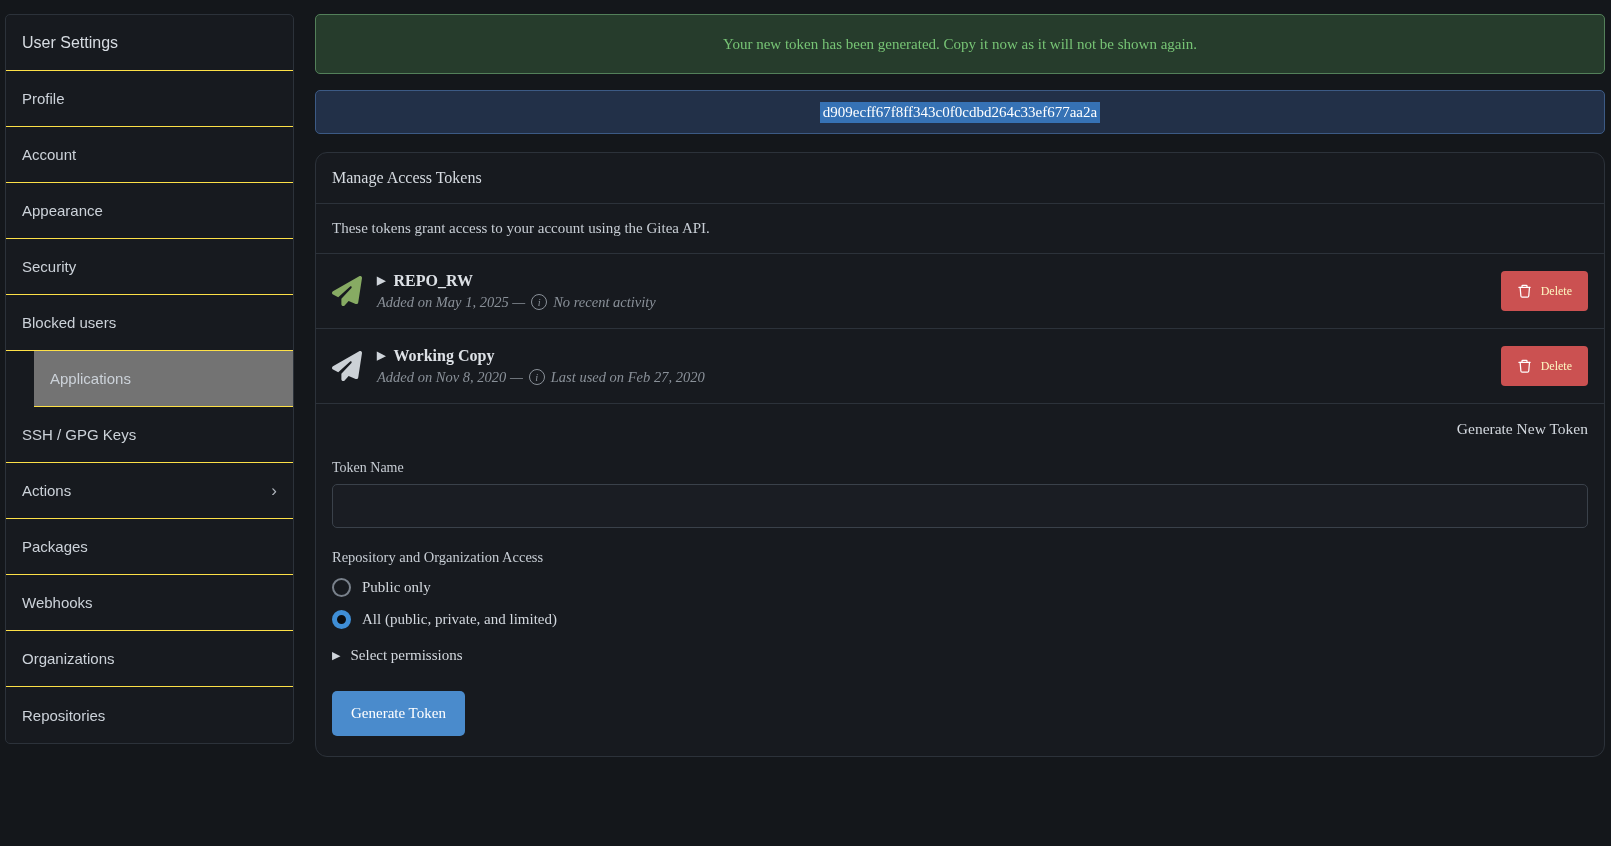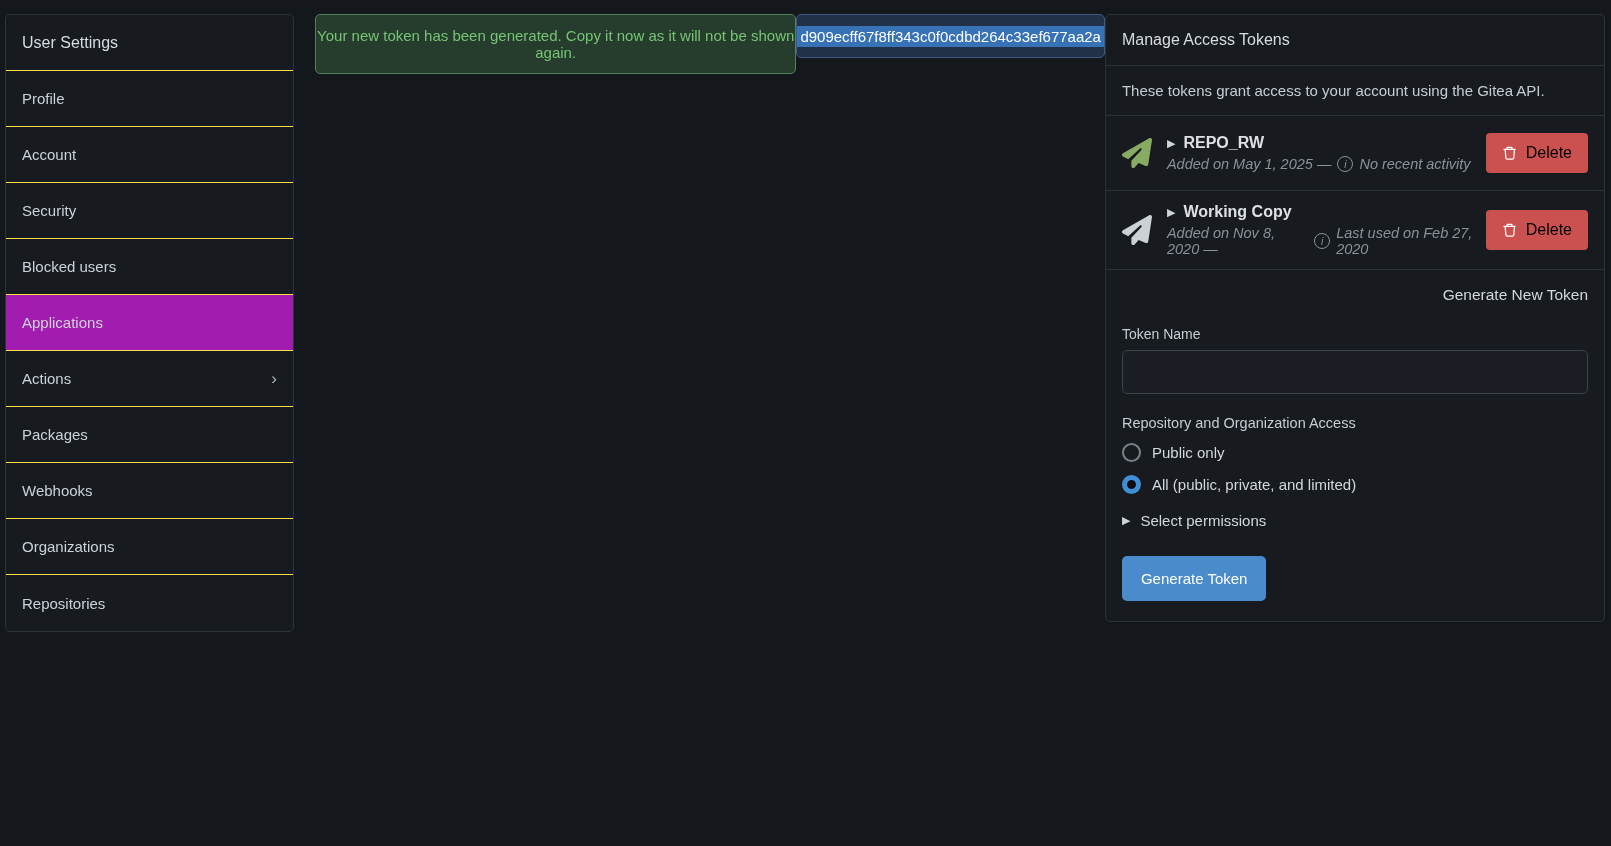--- a/index.html
+++ b/index.html
@@ -7,51 +7,51 @@
     font-family:"Liberation Sans","DejaVu Sans",sans-serif; color:#ccd2d9; font-size:15px; }
 
   .layout { display:flex; padding:14px 6px 0 5px; gap:21px; align-items:flex-start; }
 
   
   .sidebar { width:289px; border:1px solid #2c323a; border-radius:5px; background:#171a1f; flex:none; }
   .menu-item { padding:0 16px; height:56px; display:flex; align-items:center; justify-content:space-between;
     border-bottom:1px solid #fde047; color:#ccd2d9; cursor:pointer; }
   .menu-item:last-child { border-bottom:none; }
   .menu-item.header { font-size:16px; color:#d7dce2; cursor:default; }
-  .menu-item.active { background:#a21caf; }
+  .menu-item.active { background:#737373;margin-left:28px; }
   .menu-item:first-child { border-radius:4px 4px 0 0; }
   .menu-item:last-child { border-radius:0 0 4px 4px; }
   .chevron { color:#aeb4bc; font-size:17px; line-height:1; }
 
   
-  .main { flex:1; margin-right:0; display:flex; flex-direction:row; }
+  .main { flex:1; margin-right:0; display:flex; flex-direction:column;font-family:Liberation Serif, serif; }
 
   .alert-success { height:60px; display:flex; align-items:center; justify-content:center; text-align:center;
     background:#263c2c; border:1px solid #53805a; border-radius:5px; color:#77c475; margin-bottom:16px; }
 
   .token-box { height:44px; display:flex; align-items:center; justify-content:center;
     background:#223048; border:1px solid #3c5a85; border-radius:5px; margin-bottom:18px; }
   .token-value { background:#3672b5; color:#ffffff; padding:2px 3px; font-size:15px; }
 
-  .panel { border:1px solid #2c323a; border-radius:5px; background:#171a1f; }
+  .panel { border:1px solid #2c323a; border-radius:12px; background:#171a1f; }
   .panel-header { padding:16px; border-bottom:1px solid #2c323a; font-size:16px; color:#d7dce2; }
   .panel-desc { padding:16px; border-bottom:1px solid #2c323a; color:#c7cdd4; }
 
   .token-row { display:flex; align-items:center; padding:12px 16px; border-bottom:1px solid #2c323a; min-height:75px; }
   .plane { width:30px; height:30px; flex:none; }
   .plane.green { color:#87ab63; }
   .plane.gray  { color:#ccd1d6; }
   .token-info { margin-left:15px; display:flex; flex-direction:column; gap:4px; }
   .token-name { font-weight:bold; font-size:16px; color:#dde1e6; display:flex; align-items:center; gap:8px; cursor:pointer; }
   .tri { font-size:11px; color:#cfd4da; }
   .token-meta { font-style:italic; color:#8a9199; font-size:14.5px; display:flex; align-items:center; gap:6px; }
   .info-circle { width:16px; height:16px; border:1px solid #8a9199; border-radius:50%;
     display:inline-flex; align-items:center; justify-content:center; font-size:10.5px; font-style:italic; flex:none; }
-  .delete-btn { margin-left:auto; background:#cb5151; color:#000000; border:none; border-radius:4px;
-    height:40px; padding:14px 16px; font-size:16px; display:flex; align-items:center; gap:9px; cursor:pointer;
+  .delete-btn { margin-left:auto; background:#cb5151; color:#fef9c3; border:none; border-radius:4px;
+    height:40px; padding:14px 16px; font-size:12px; display:flex; align-items:center; gap:9px; cursor:pointer;
     font-family:inherit; }
   .trash-icon { width:15px; height:16px; }
 
   .generate-section { padding:16px 16px 20px 16px; }
   .section-title { font-size:15.5px; color:#d3d8de; margin-bottom:22px;text-align:right; }
   .field-label { font-size:14px; color:#c7cdd4; margin-bottom:8px; }
   .text-input { width:100%; height:44px; background:#1a1d23; border:1px solid #3a414a; border-radius:5px;
     color:#d3d8de; font-size:15px; padding:0 12px; font-family:inherit; outline:none; }
   .access-label { margin-top:21px; margin-bottom:12px; font-size:14.5px; color:#c7cdd4; }
   .radio-row { display:flex; align-items:center; gap:11px; margin-bottom:13px; cursor:pointer; }
@@ -72,27 +72,33 @@
     <div class="menu-item header">
       <span>User Settings</span>
     </div>
     <div class="menu-item">
       <span>Profile</span>
     </div>
     <div class="menu-item">
       <span>Account</span>
     </div>
     <div class="menu-item">
+      <span>Appearance</span>
+    </div>
+    <div class="menu-item">
       <span>Security</span>
     </div>
     <div class="menu-item">
       <span>Blocked users</span>
     </div>
     <div class="menu-item active">
       <span>Applications</span>
+    </div>
+    <div class="menu-item">
+      <span>SSH / GPG Keys</span>
     </div>
     <div class="menu-item">
       <span>Actions</span>
       <span class="chevron">›</span>
     </div>
     <div class="menu-item">
       <span>Packages</span>
     </div>
     <div class="menu-item">
       <span>Webhooks</span>

